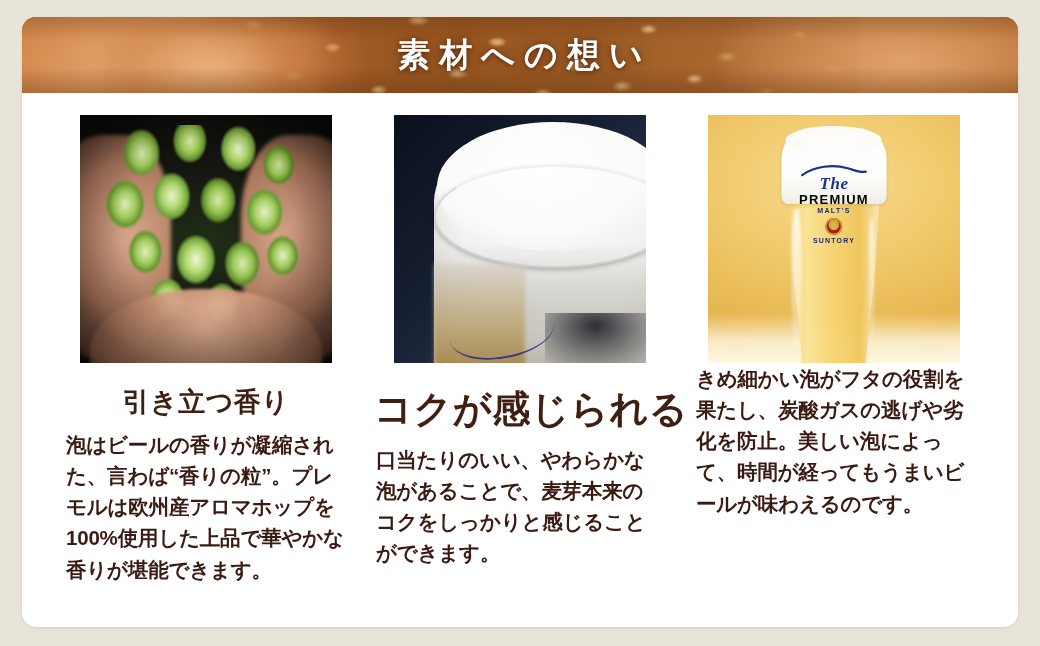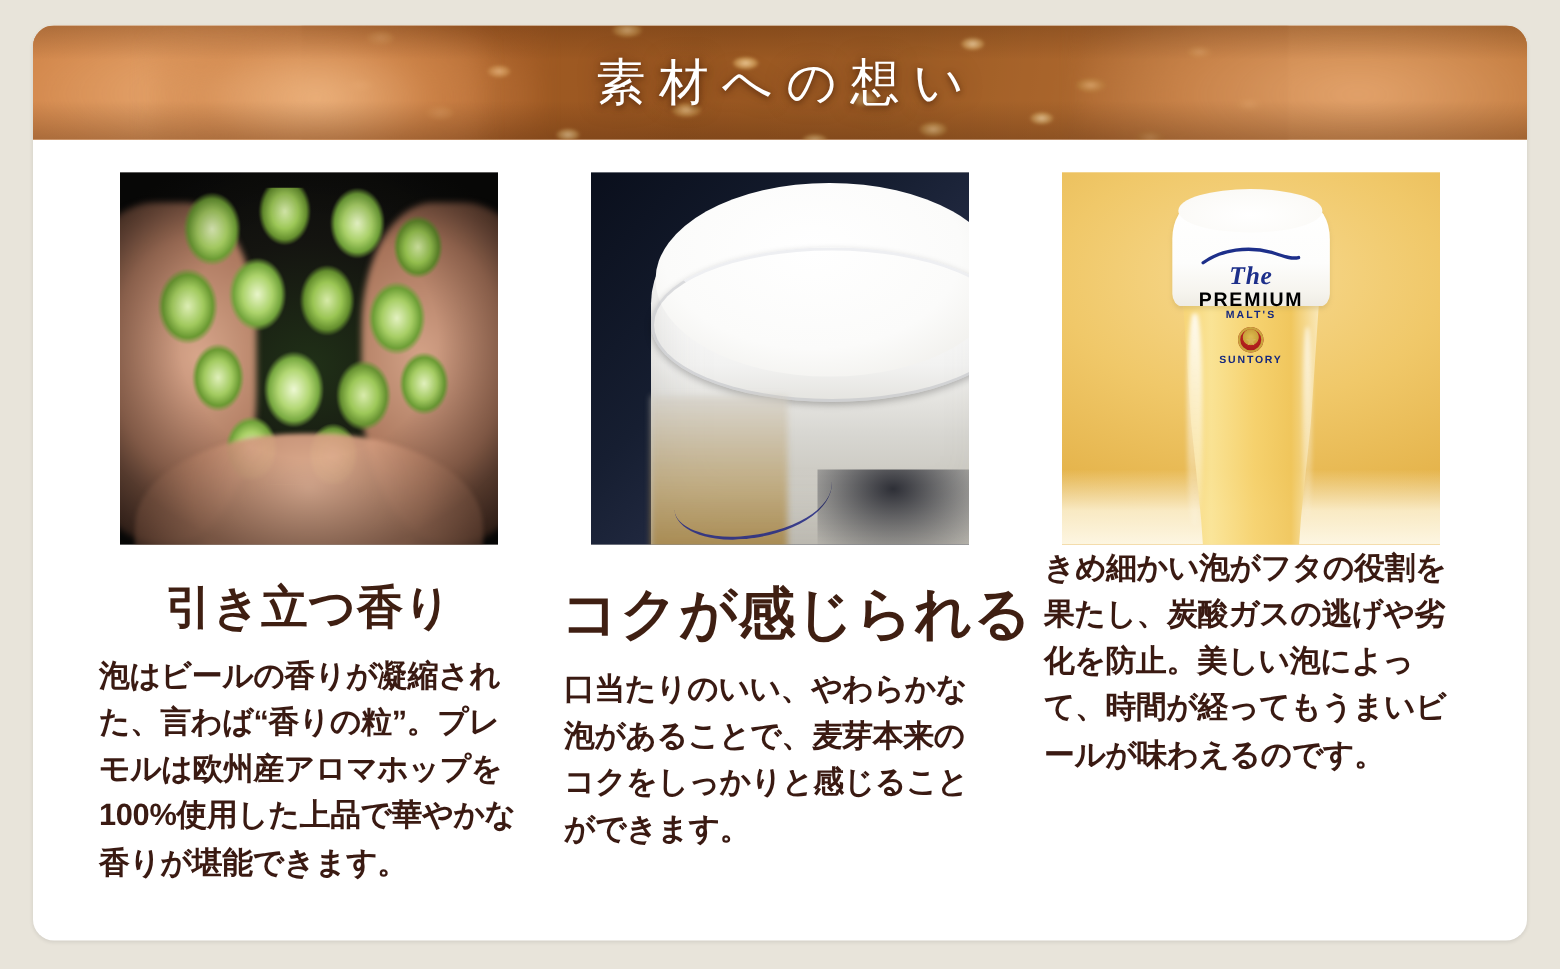--- a/index.html
+++ b/index.html
@@ -148,21 +148,21 @@
   }
   .banner-title {
     position: absolute;
     inset: 0;
     display: flex;
     align-items: center;
     justify-content: center;
     color: #ffffff;
     font-family: "Liberation Serif", "DejaVu Serif", serif;
     font-size: 33px;
-    font-weight: 400;
+    font-weight: 700;
     letter-spacing: 9px;
     text-indent: 9px;
     text-shadow: 0 1px 4px rgba(70,30,8,0.75), 0 0 14px rgba(70,30,8,0.5);
     white-space: nowrap;
   }
 
   
   .content {
     padding: 22px 38px 0 38px;
     display: flex;
@@ -475,21 +475,21 @@
     font-size: 7px;
     font-weight: 700;
     color: #16287e;
     letter-spacing: 1.2px;
   }
 
   
   .heading {
     font-family: "Liberation Serif", "DejaVu Serif", serif;
     font-weight: 700;
-    font-size: 31px;
+    font-size: 27px;
     color: #3f1f12;
     text-align: center;
     margin: 21px 0 9px 0;
     letter-spacing: 0.5px;
     white-space: nowrap;
   }
   .col-2 .heading { font-size: 38px; }
   .col-3 .heading { font-size: 30px; }
 
   .body-text {

